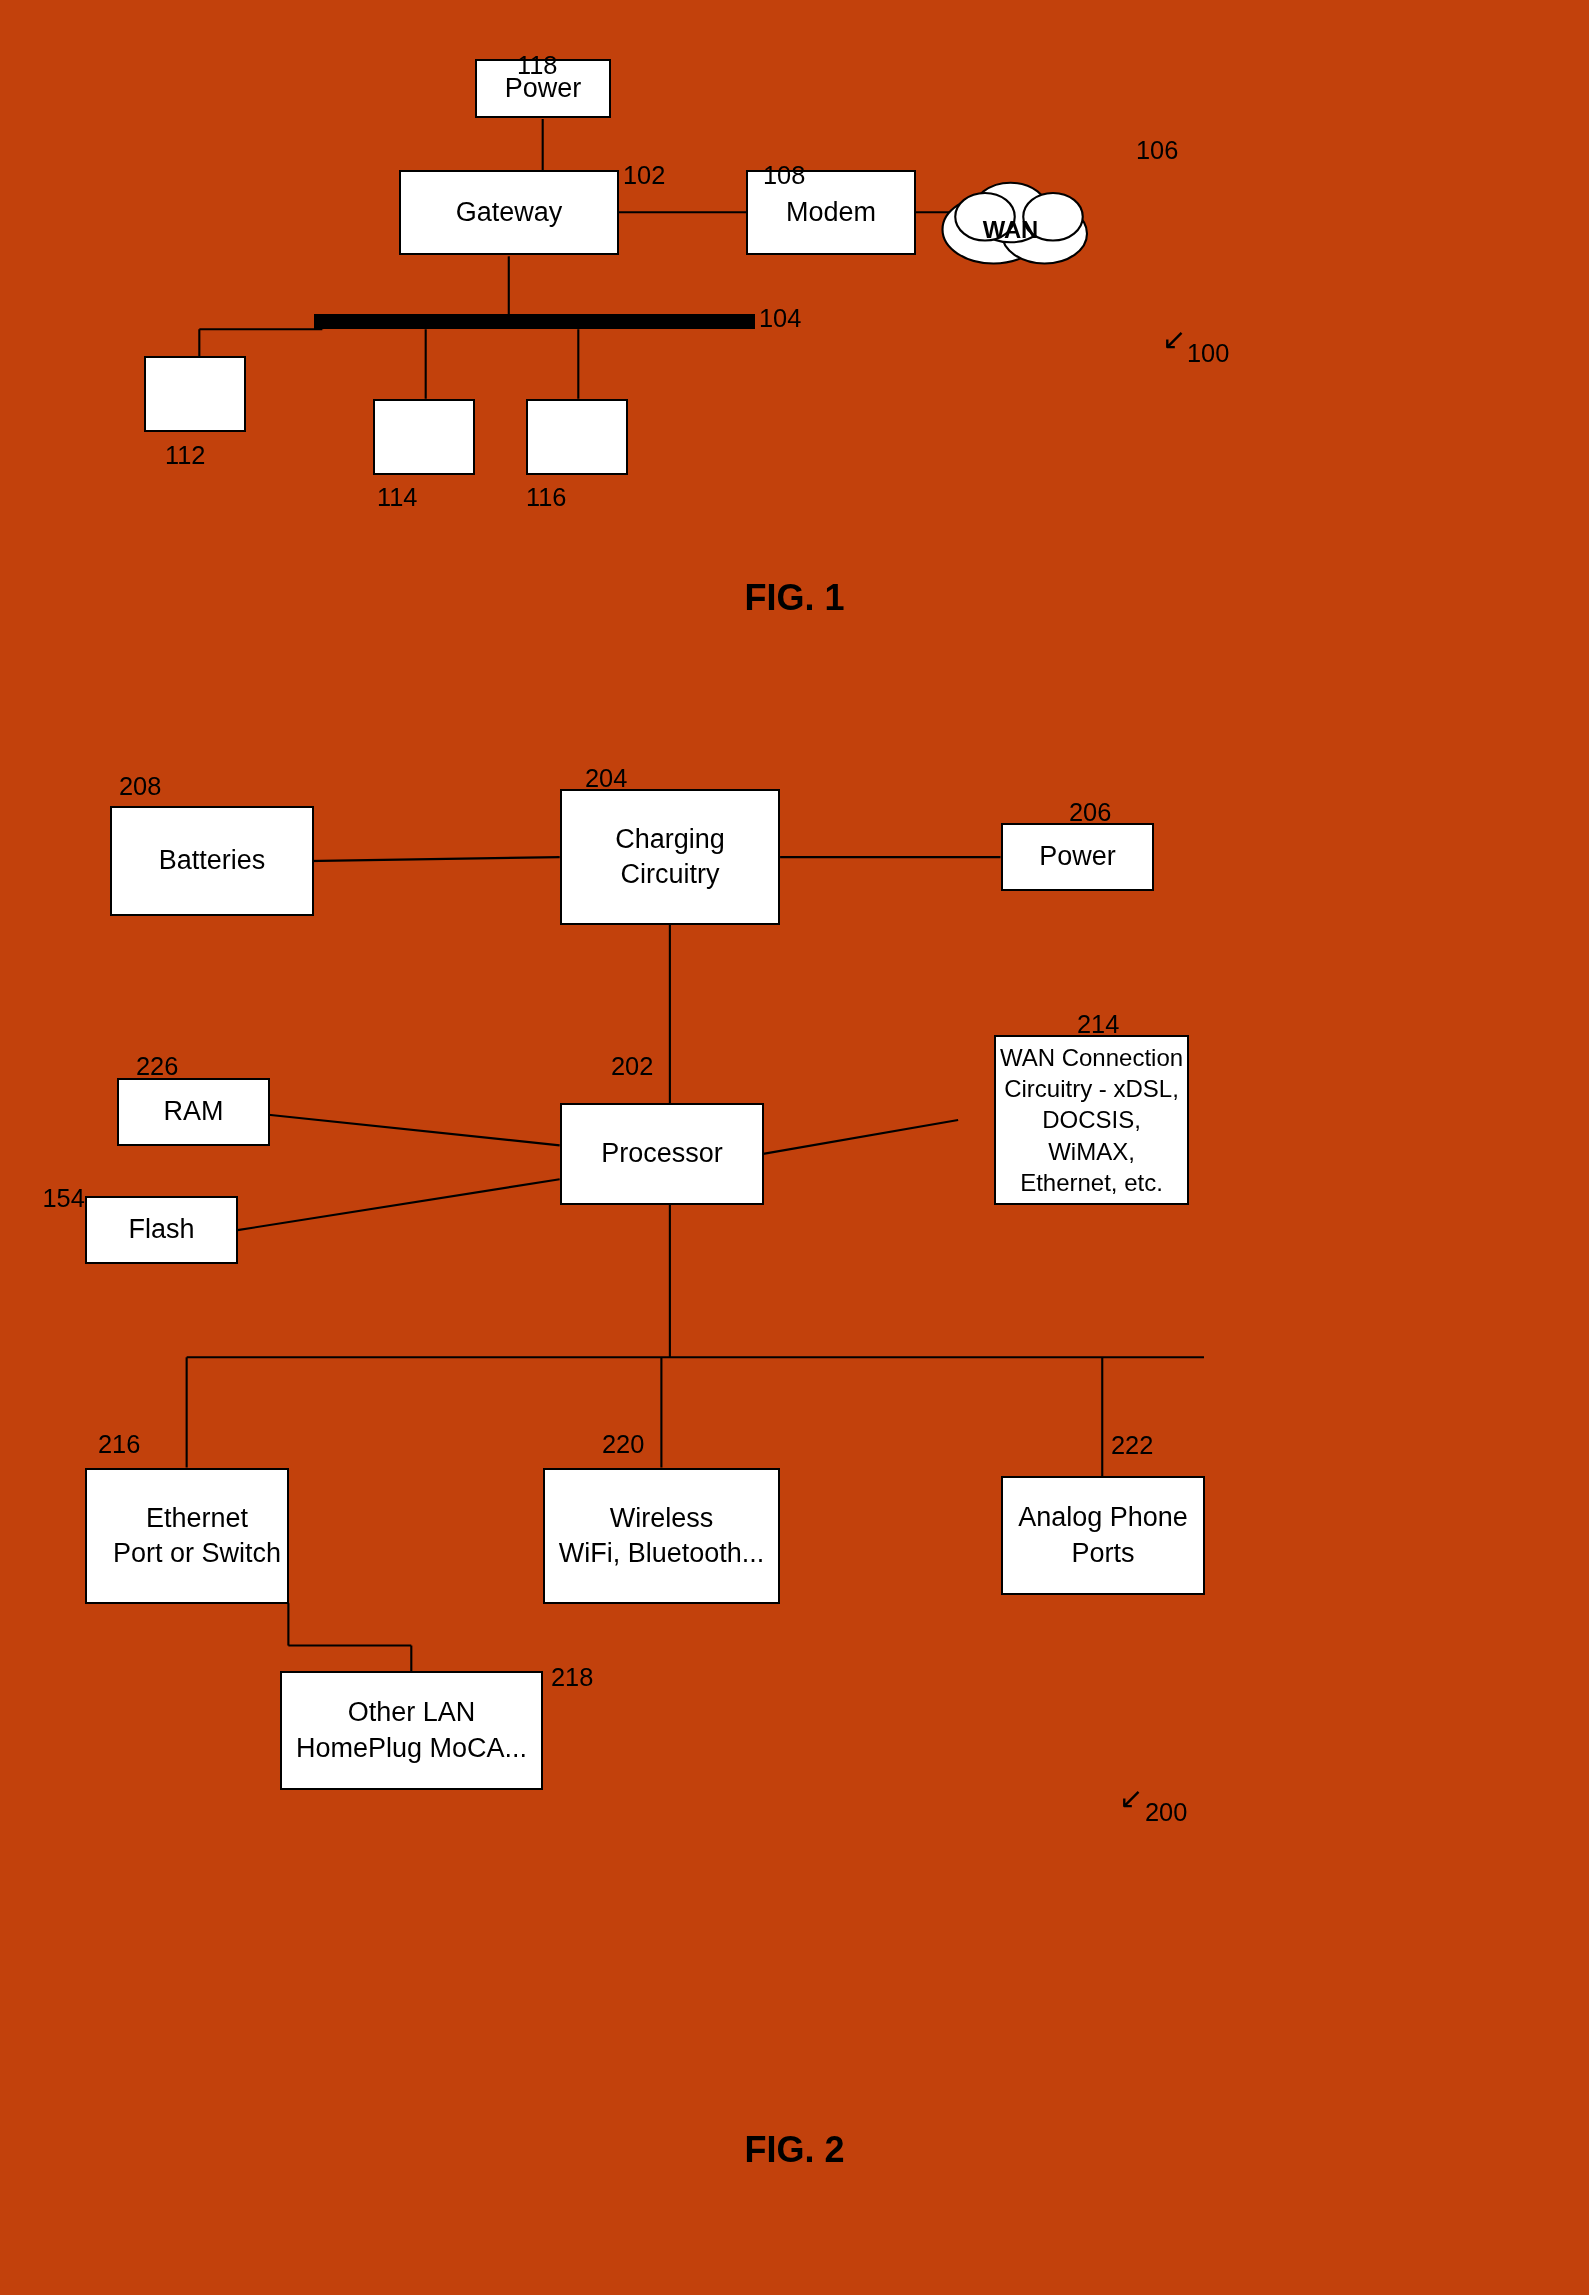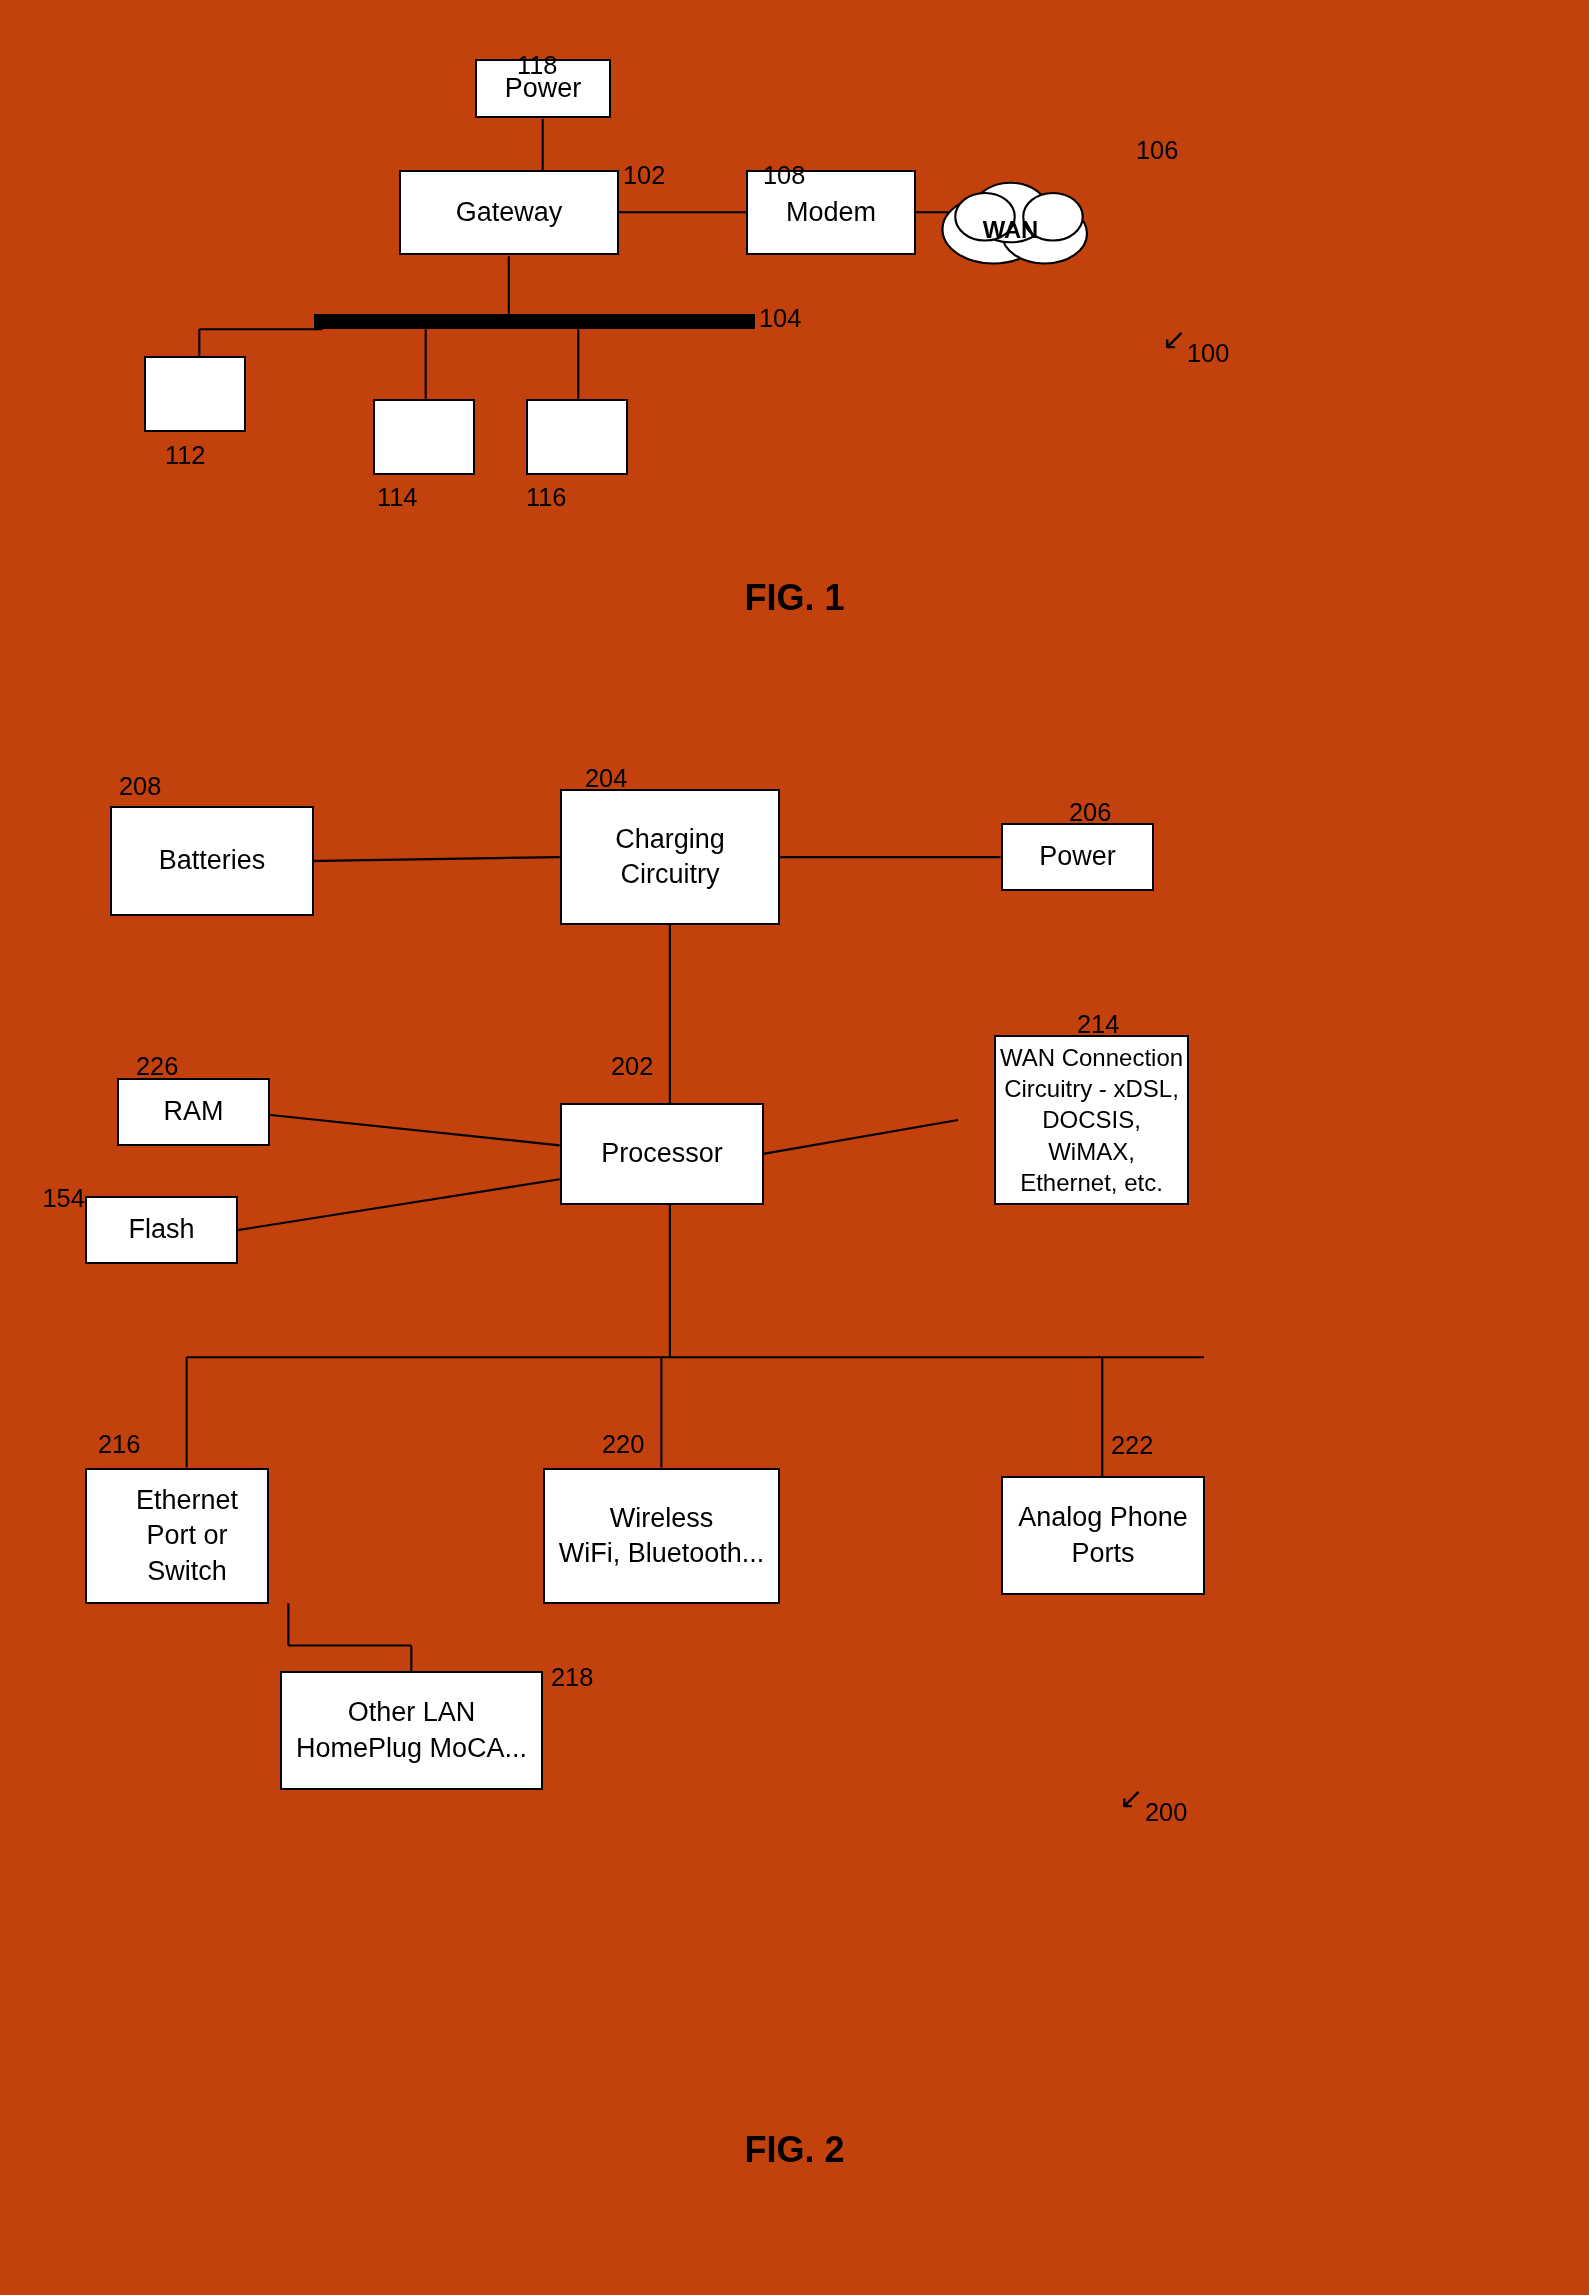--- a/index.html
+++ b/index.html
@@ -153,21 +153,21 @@
     }
     
     #f2-wan {
       width: 195px; height: 170px;
       top: 322px; left: 924px; margin-left: 36px;
     }
 
     
     
     #f2-ethernet {
-      width: 184px; height: 136px;
+      width: 204px; height: 136px;
       top: 755px; left: 51px; padding-left: 20px;
     }
     
     #f2-wireless {
       width: 237px; height: 136px;
       top: 755px; left: 509px;
     }
     
     #f2-phone {
       width: 204px; height: 119px;

